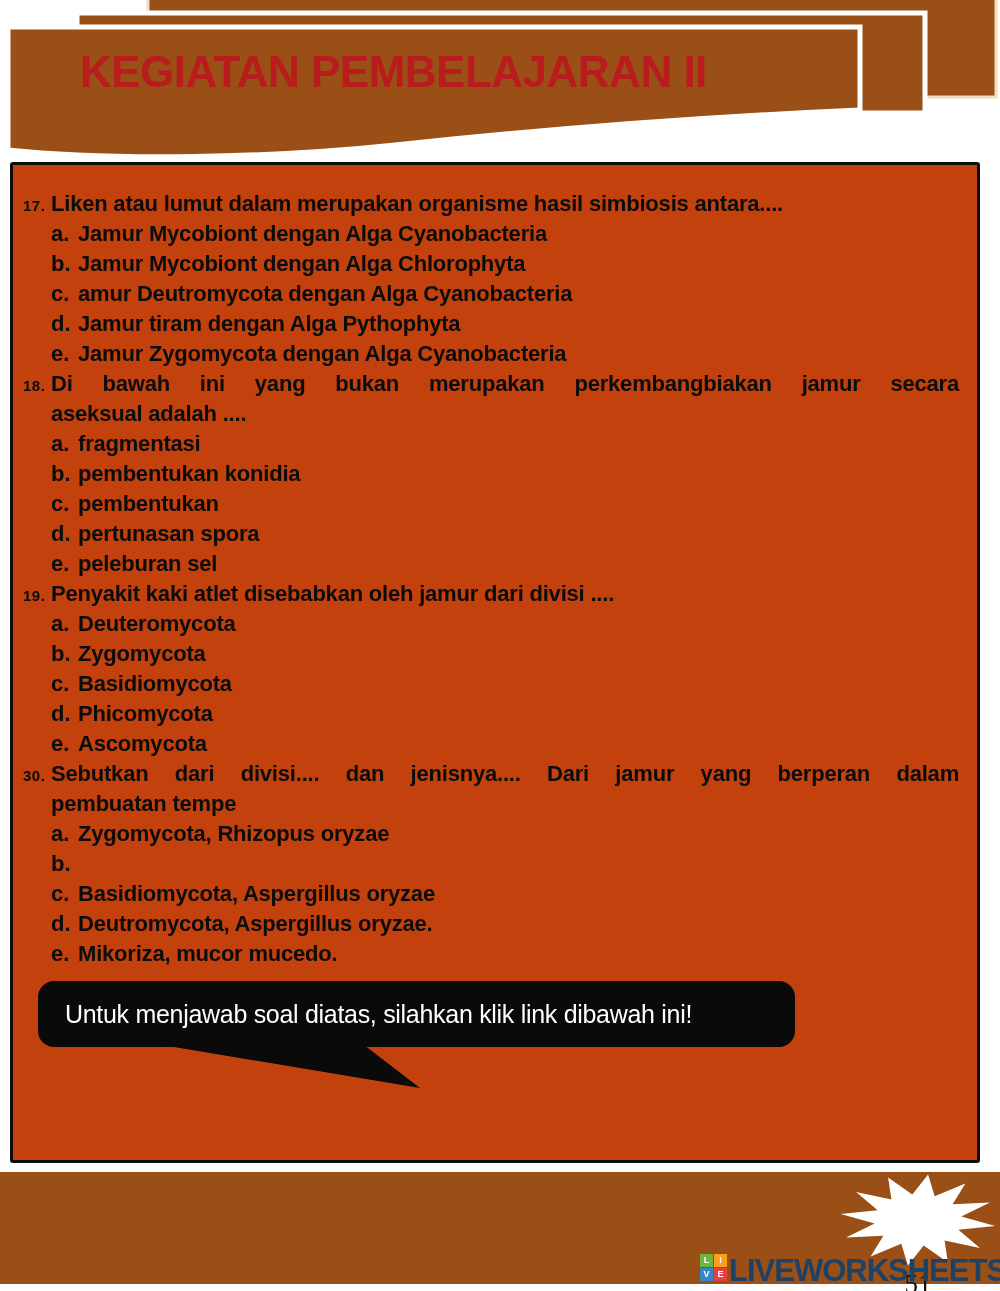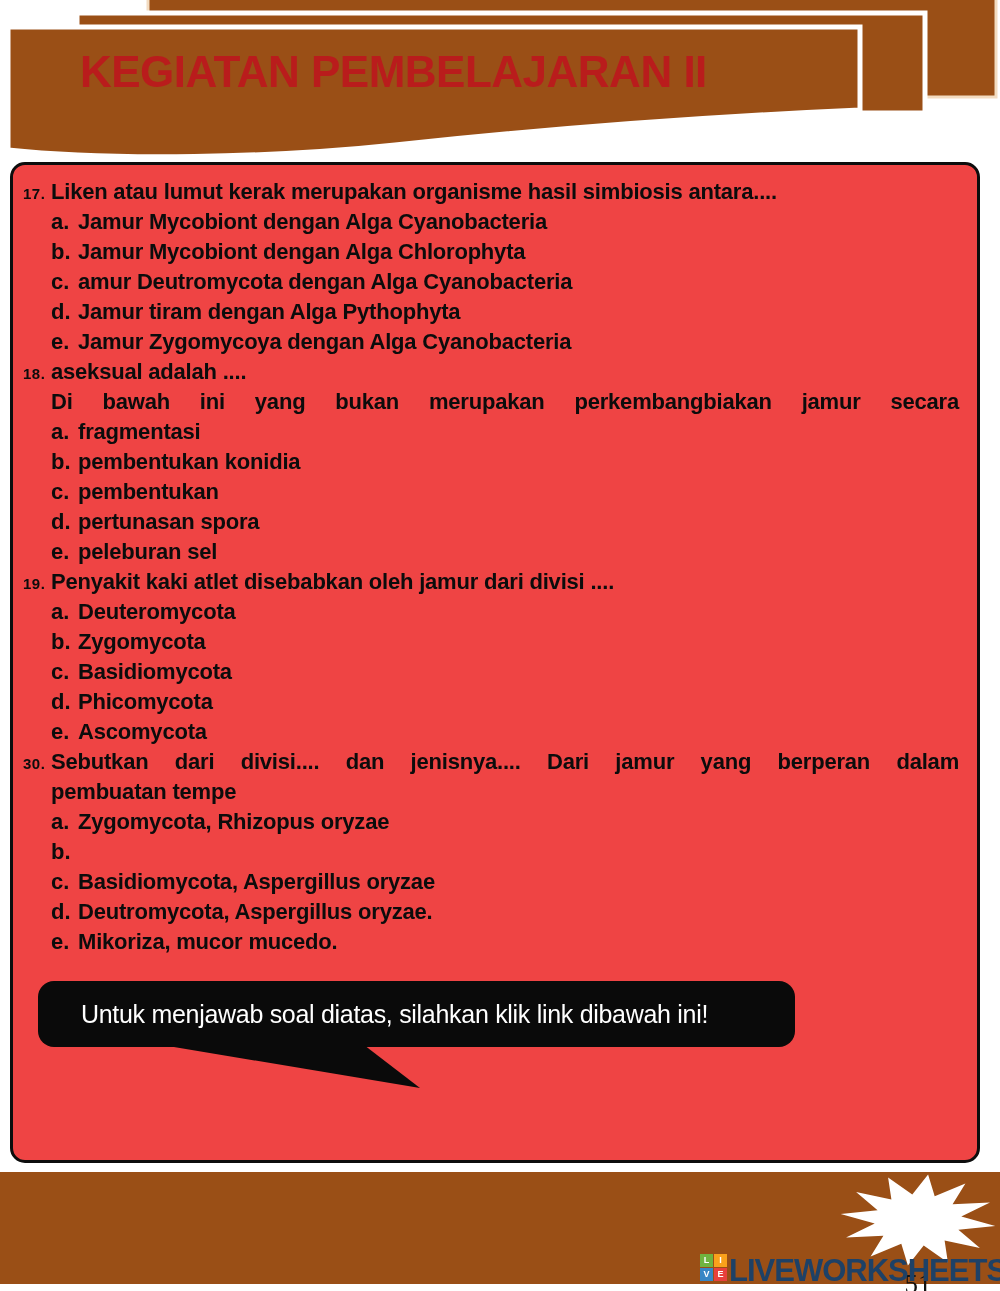--- a/index.html
+++ b/index.html
@@ -10,39 +10,39 @@
   
   .banner-svg { position:absolute; left:0; top:0; }
   .page-title {
     position:absolute; left:80px; top:47px; width:800px;
     font-size:44px; line-height:50px; font-weight:bold; color:#b91c1c;
     letter-spacing:-0.5px; white-space:nowrap;
   }
   
   .qbox {
     position:absolute; left:10px; top:162px; width:970px; height:1001px;
-    box-sizing:border-box; border:3px solid #0d0d0d; border-radius:15px;
-    background:#ef4444; padding:12px 18px 0 10px; color:#0c0c0c;
+    box-sizing:border-box; border:3px solid #0d0d0d; border-radius:3px;
+    background:#c2410c; padding:24px 18px 0 10px; color:#0c0c0c;
   }
   .q { display:flex; }
   .qnum {
     min-width:28px; width:28px; font-size:15px; font-weight:bold;
     line-height:30px; padding-top:2px; letter-spacing:0.5px;
   }
   .qbody { flex:1; }
   .qline { font-size:22px; font-weight:bold; line-height:30px; letter-spacing:-0.2px; }
   .qline.justify { text-align:justify; text-align-last:justify; }
   .opt { display:flex; }
   .optletter { min-width:27px; width:27px; font-size:22px; font-weight:bold; line-height:30px; }
   .opttext { font-size:22px; font-weight:bold; line-height:30px; letter-spacing:-0.2px; }
   
   .bubble {
     position:absolute; left:38px; top:981px; width:757px; height:66px;
     background:#0a0a0a; border-radius:16px; color:#ffffff;
-    font-size:25px; line-height:66px; padding-left:43px; box-sizing:border-box;
+    font-size:25px; line-height:66px; padding-left:27px; box-sizing:border-box;
     letter-spacing:-0.3px; white-space:nowrap;
   }
   .tail-svg { position:absolute; left:150px; top:1040px; }
   
   .footer-band {
     position:absolute; left:0; top:1172px; width:1000px; height:112px;
     background:var(--brown,#9A4F16);
   }
   .star-svg { position:absolute; left:828px; top:1168px; }
   .page-number {
@@ -71,48 +71,48 @@
     <rect x="148" y="-4" width="848" height="101" fill="#9A4F16" stroke="#F3DCC1" stroke-width="3"></rect>
     <rect x="77" y="13" width="848" height="100" fill="#9A4F16" stroke="#ffffff" stroke-width="5"></rect>
     <path d="M8 27 L860 27 L860 110 C700 117 545 129 395 145 C272 158 112 161 8 150 Z" fill="#9A4F16" stroke="#ffffff" stroke-width="5"></path>
   </svg>
   <div class="page-title">KEGIATAN PEMBELAJARAN II</div>
 
   <div class="qbox">
       <div class="q">
         <div class="qnum">17.</div>
         <div class="qbody">
-          <div class="qline">Liken atau lumut kerak merupakan organisme hasil simbiosis antara....</div>
+          <div class="qline">Liken atau lumut dalam merupakan organisme hasil simbiosis antara....</div>
           <div class="opt">
             <div class="optletter">a.</div>
             <div class="opttext">Jamur Mycobiont dengan Alga Cyanobacteria</div>
           </div>
           <div class="opt">
             <div class="optletter">b.</div>
             <div class="opttext">Jamur Mycobiont dengan Alga Chlorophyta</div>
           </div>
           <div class="opt">
             <div class="optletter">c.</div>
             <div class="opttext">amur Deutromycota dengan Alga Cyanobacteria</div>
           </div>
           <div class="opt">
             <div class="optletter">d.</div>
             <div class="opttext">Jamur tiram dengan Alga Pythophyta</div>
           </div>
           <div class="opt">
             <div class="optletter">e.</div>
-            <div class="opttext">Jamur Zygomycoya dengan Alga Cyanobacteria</div>
+            <div class="opttext">Jamur Zygomycota dengan Alga Cyanobacteria</div>
           </div>
         </div>
       </div>
       <div class="q">
         <div class="qnum">18.</div>
         <div class="qbody">
+          <div class="qline justify">Di bawah ini yang bukan merupakan perkembangbiakan jamur secara</div>
           <div class="qline">aseksual adalah ....</div>
-          <div class="qline justify">Di bawah ini yang bukan merupakan perkembangbiakan jamur secara</div>
           <div class="opt">
             <div class="optletter">a.</div>
             <div class="opttext">fragmentasi</div>
           </div>
           <div class="opt">
             <div class="optletter">b.</div>
             <div class="opttext">pembentukan konidia</div>
           </div>
           <div class="opt">
             <div class="optletter">c.</div>

